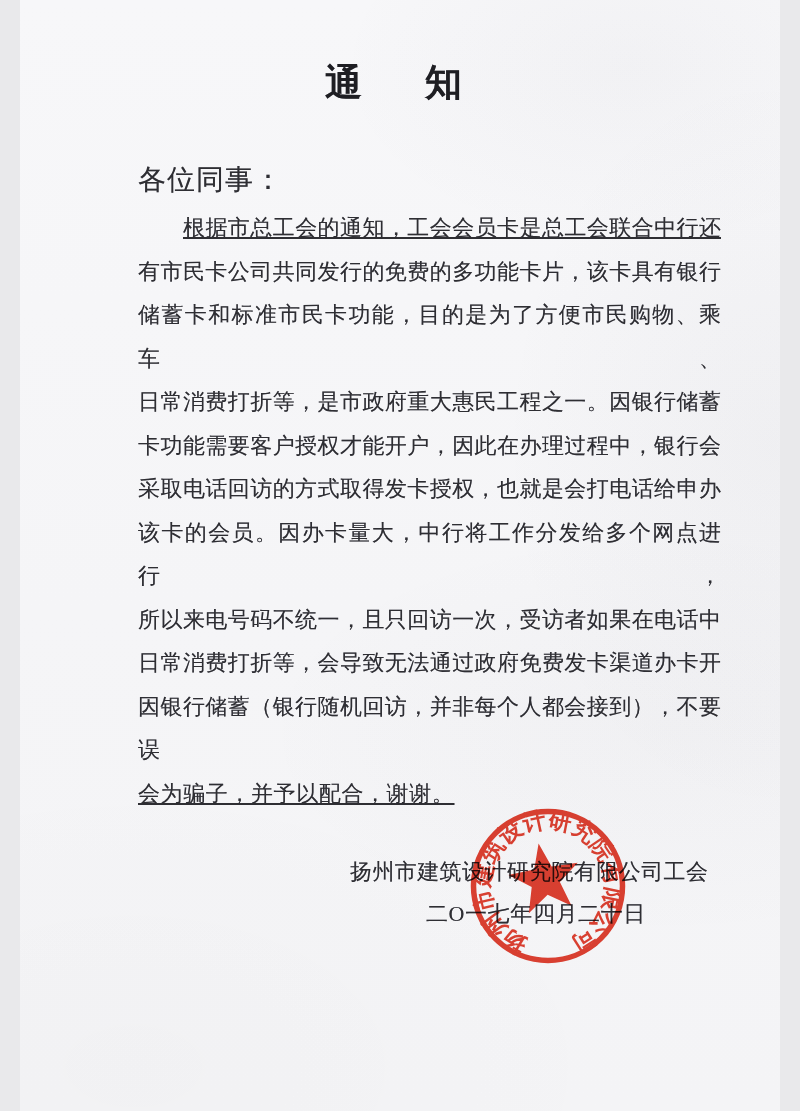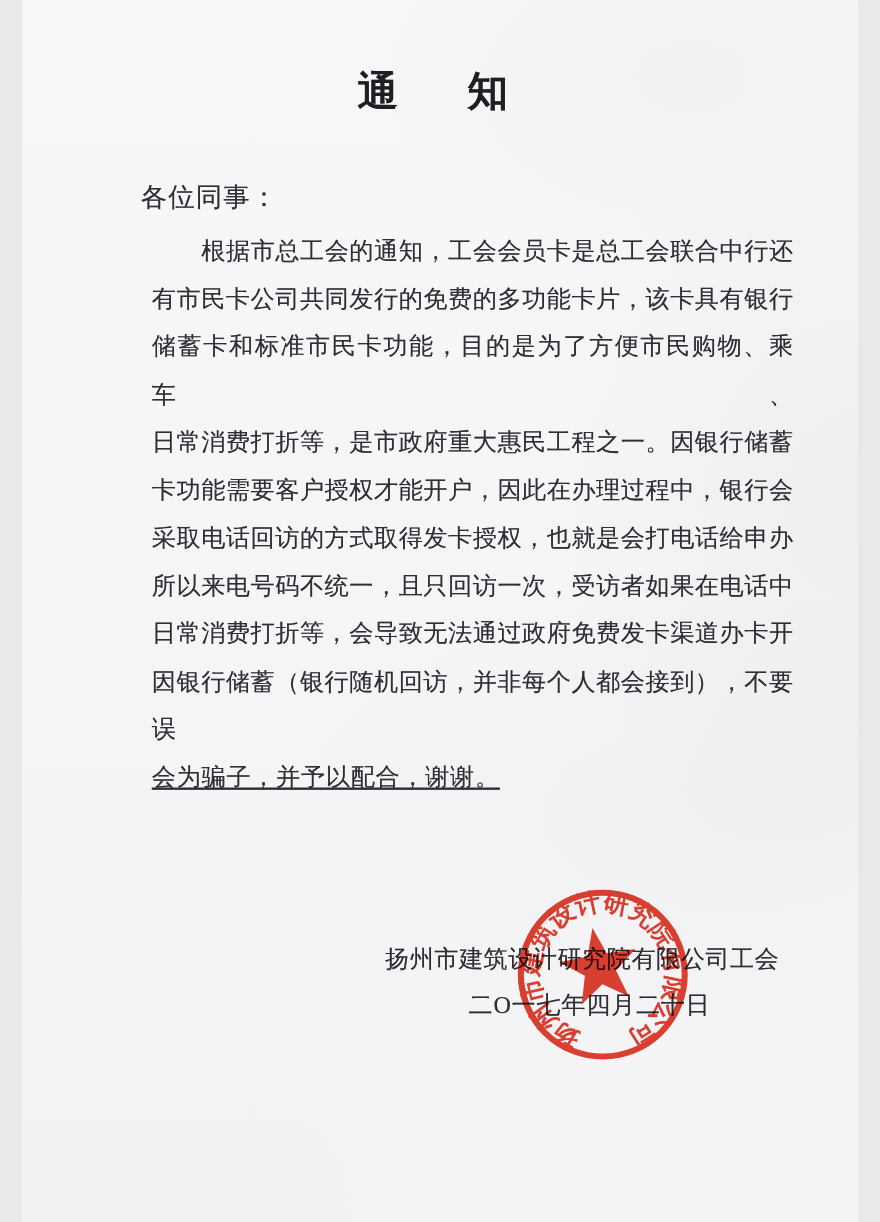--- a/index.html
+++ b/index.html
@@ -30,41 +30,41 @@
     margin: 0;
     text-align: center;
     font-size: 37px;
     font-weight: 700;
     letter-spacing: 13px;
     color: #1e1e23;
     text-shadow: 0 0 0.6px rgba(30,30,40,0.55);
   }
   .salutation {
     position: absolute;
-    left: 108px;
+    left: 118px;
     top: 166px;
-    font-size: 24px;
+    font-size: 28px;
     line-height: 28px;
     letter-spacing: 1px;
     text-shadow: 0 0 0.5px rgba(40,40,55,0.45);
   }
   .paragraph {
     position: absolute;
     left: 118px;
     top: 206px;
     width: 583px;
     font-size: 22px;
     line-height: 43.5px;
     text-shadow: 0 0 0.5px rgba(40,40,55,0.45);
   }
   .para-line {
     text-align: justify;
     text-align-last: justify;
   }
-  .para-line.indent { padding-left: 45px; }
+  .para-line.indent { padding-left: 45px; text-decoration: underline; }
   .para-line.last {
     text-align: left;
     text-align-last: left;
     letter-spacing: 0.6px;
     text-decoration: underline;
   }
   .signature {
     position: absolute;
     left: 330px;
     top: 858px;
@@ -107,20 +107,21 @@
 
   <div class="salutation">各位同事：</div>
 
   <div class="paragraph" id="paragraph">
       <div class="para-line indent">根据市总工会的通知，工会会员卡是总工会联合中行还</div>
       <div class="para-line">有市民卡公司共同发行的免费的多功能卡片，该卡具有银行</div>
       <div class="para-line">储蓄卡和标准市民卡功能，目的是为了方便市民购物、乘车、</div>
       <div class="para-line">日常消费打折等，是市政府重大惠民工程之一。因银行储蓄</div>
       <div class="para-line">卡功能需要客户授权才能开户，因此在办理过程中，银行会</div>
       <div class="para-line">采取电话回访的方式取得发卡授权，也就是会打电话给申办</div>
+      <div class="para-line">该卡的会员。因办卡量大，中行将工作分发给多个网点进行，</div>
       <div class="para-line">所以来电号码不统一，且只回访一次，受访者如果在电话中</div>
       <div class="para-line">日常消费打折等，会导致无法通过政府免费发卡渠道办卡开</div>
       <div class="para-line">因银行储蓄（银行随机回访，并非每个人都会接到），不要误</div>
       <div class="para-line last">会为骗子，并予以配合，谢谢。</div>
     </div>
 
   <div class="signature">扬州市建筑设计研究院有限公司工会</div>
 
   <div class="date">二O一七年四月二十日</div>
 

